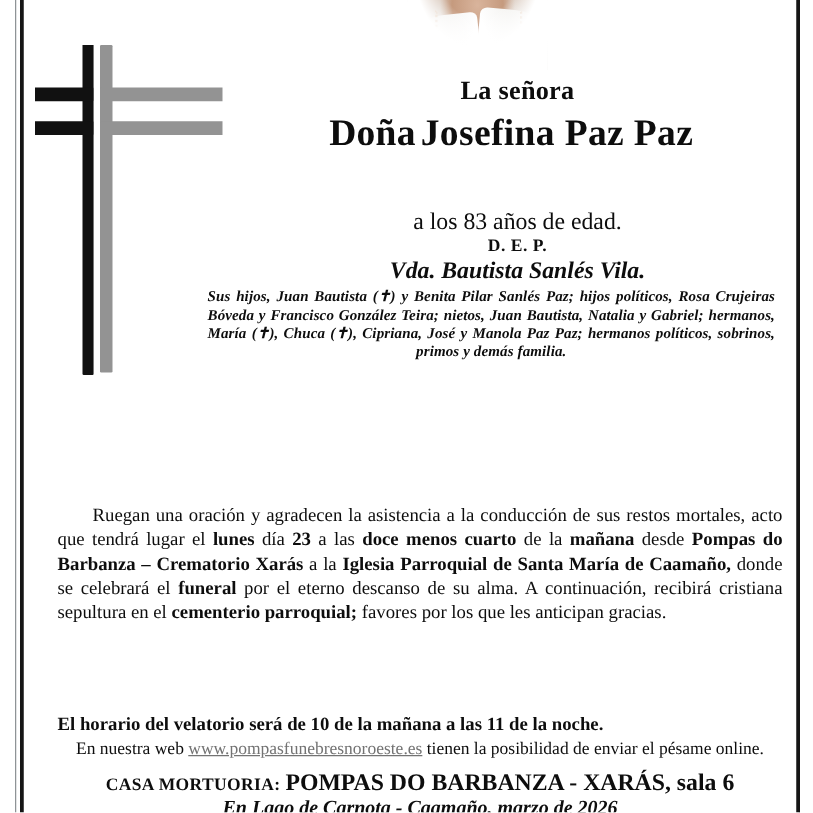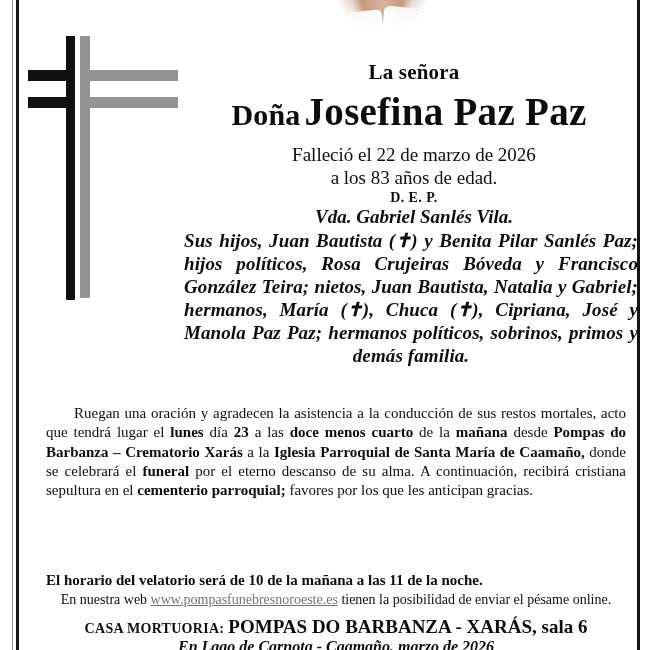--- a/index.html
+++ b/index.html
@@ -154,21 +154,21 @@
     position: absolute;
     left: 168px;
     top: 92px;
     width: 434px;
     text-align: center;
     white-space: nowrap;
     font-weight: 700;
     line-height: 1;
   }
   .ln-name .dona { font-size: 30px; letter-spacing: .2px; }
-  .ln-name .fullname { font-size: 39px; letter-spacing: .3px; }
+  .ln-name .fullname { font-size: 30px; letter-spacing: .3px; }
 
   .ln-died {
     position: absolute;
     left: 180px;
     top: 144px;
     width: 420px;
     text-align: center;
     font-size: 19px;
   }
   .ln-age {
@@ -195,26 +195,26 @@
     top: 206px;
     width: 420px;
     text-align: center;
     font-size: 19px;
     font-weight: 700;
     font-style: italic;
   }
 
   .family {
     position: absolute;
-    left: 160px;
+    left: 142px;
     top: 230px;
     width: 454px;
     text-align: justify;
     text-align-last: center;
-    font-size: 19px;
+    font-size: 12px;
     font-weight: 700;
     font-style: italic;
     line-height: 1.21;
     letter-spacing: .1px;
   }
 
   .body-text {
     position: absolute;
     left: 22px;
     top: 404px;
@@ -309,27 +309,26 @@
   </div>
 
   <div class="content">
 
     <div class="ln-senora">La señora</div>
 
     <div class="ln-name">
       <span class="dona">Doña</span><span>&nbsp;</span><span class="fullname">Josefina Paz Paz</span>
     </div>
 
-    <div class="ln-died">Falleció el 22 de marzo de 2026</div>
 
     <div class="ln-age">a los 83 años de edad.</div>
 
     <div class="ln-dep">D. E. P.</div>
 
-    <div class="ln-widow">Vda. Gabriel Sanlés Vila.</div>
+    <div class="ln-widow">Vda. Bautista Sanlés Vila.</div>
 
     <div class="family">Sus hijos, Juan Bautista (✝) y Benita Pilar Sanlés Paz; hijos políticos, Rosa Crujeiras Bóveda y Francisco González Teira; nietos, Juan Bautista, Natalia y Gabriel; hermanos, María (✝), Chuca (✝), Cipriana, José y Manola Paz Paz; hermanos políticos, sobrinos, primos y demás familia.</div>
 
     <div class="body-text"><span>Ruegan una oración y agradecen la asistencia a la conducción de sus restos mortales, acto que tendrá lugar el </span><b>lunes</b><span> día </span><b>23</b><span> a las </span><b>doce menos cuarto</b><span> de la </span><b>mañana</b><span> desde </span><b>Pompas do Barbanza – Crematorio Xarás</b><span> a la </span><b>Iglesia Parroquial de Santa María de Caamaño,</b><span> donde se celebrará el </span><b>funeral</b><span> por el eterno descanso de su alma. A continuación, recibirá cristiana sepultura en el </span><b>cementerio parroquial;</b><span> favores por los que les anticipan gracias.</span></div>
 
     <div class="ln-velatorio">El horario del velatorio será de 10 de la mañana a las 11 de la noche.</div>
 
     <div class="ln-web">
       <span>En nuestra web </span><a class="url" href="#">www.pompasfunebresnoroeste.es</a><span> tienen la posibilidad de enviar el pésame online.</span>
     </div>

